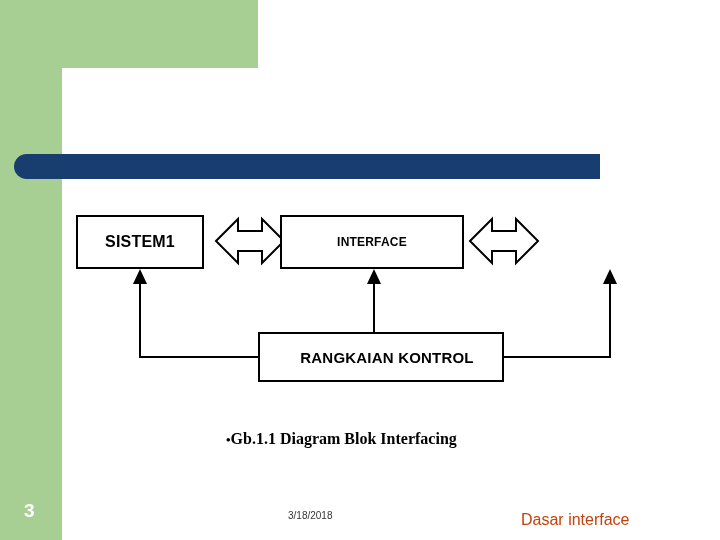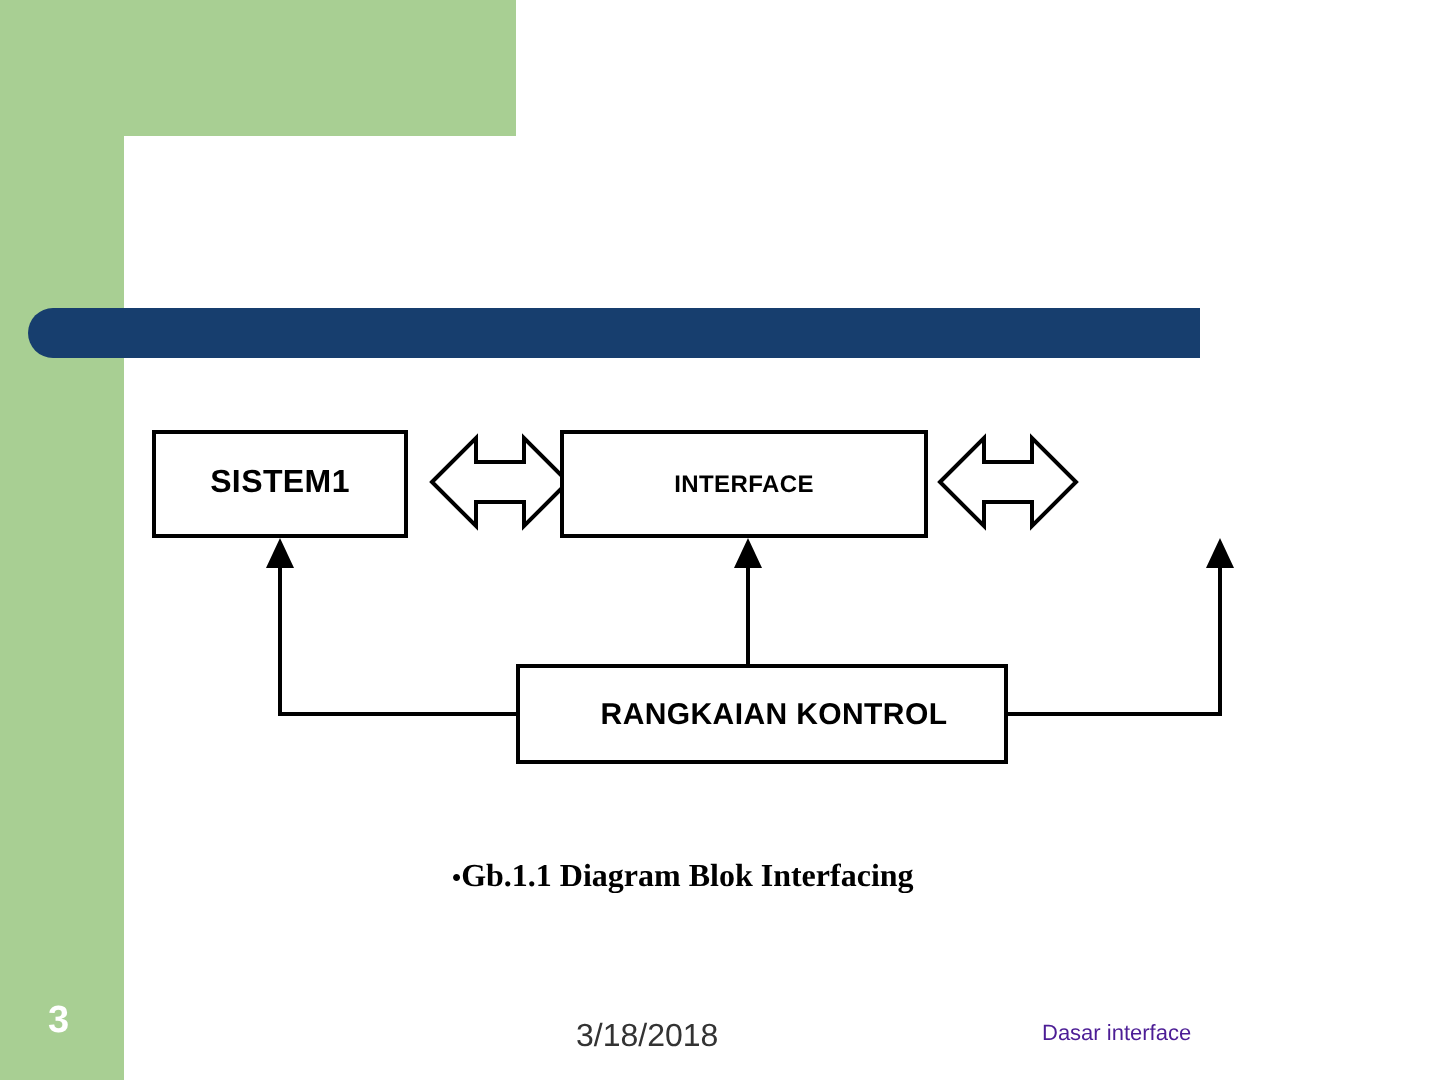--- a/index.html
+++ b/index.html
@@ -109,29 +109,29 @@
     left: 24px;
     top: 500px;
     font-size: 19px;
     font-weight: bold;
     color: #ffffff;
   }
   .footer-date {
     position: absolute;
     left: 288px;
     top: 510px;
-    font-size: 16px;
+    font-size: 10px;
     color: #333333;
   }
   .footer-note {
     position: absolute;
     left: 521px;
     top: 511px;
-    font-size: 11px;
-    color: #4c1d95;
+    font-size: 16px;
+    color: #c2410c;
   }
 </style>
 </head>
 <body>
 
 <div id="slide">
 
   <div class="green-band"></div>
   <div class="green-band-top"></div>
   <div class="title-bar"></div>

